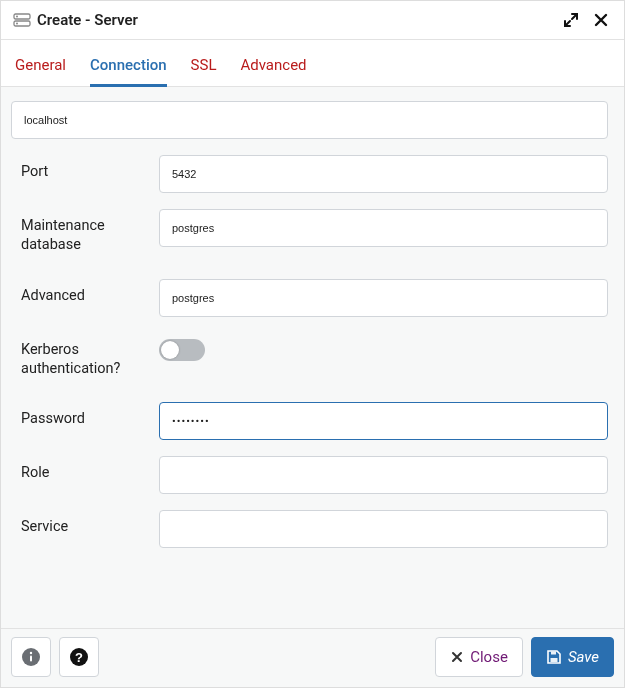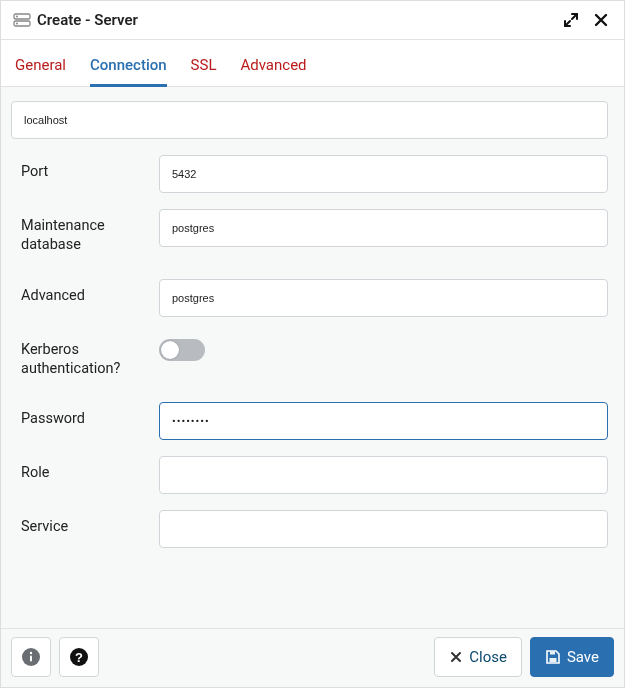--- a/index.html
+++ b/index.html
@@ -140,27 +140,28 @@
   .btn {
     height: 40px;
     padding: 0 14px;
     border: 1px solid #d1d5da;
     border-radius: 4px;
     background: #fff;
     display: inline-flex;
     align-items: center;
     gap: 6px;
     font-size: 15px;
-    color: #0c4a6e;
+    color: #701a75;
     cursor: pointer;
   }
   .btn.primary {
     background: #2a6fb0;
     border-color: #2a6fb0;
     color: #fff;
+    font-style: italic;
   }
   .btn .bicon { display:inline-flex; }
   input[type="password"]{
     font-family: inherit;
     letter-spacing: 1px;
   }
 </style>
 </head>
 <body>
 

